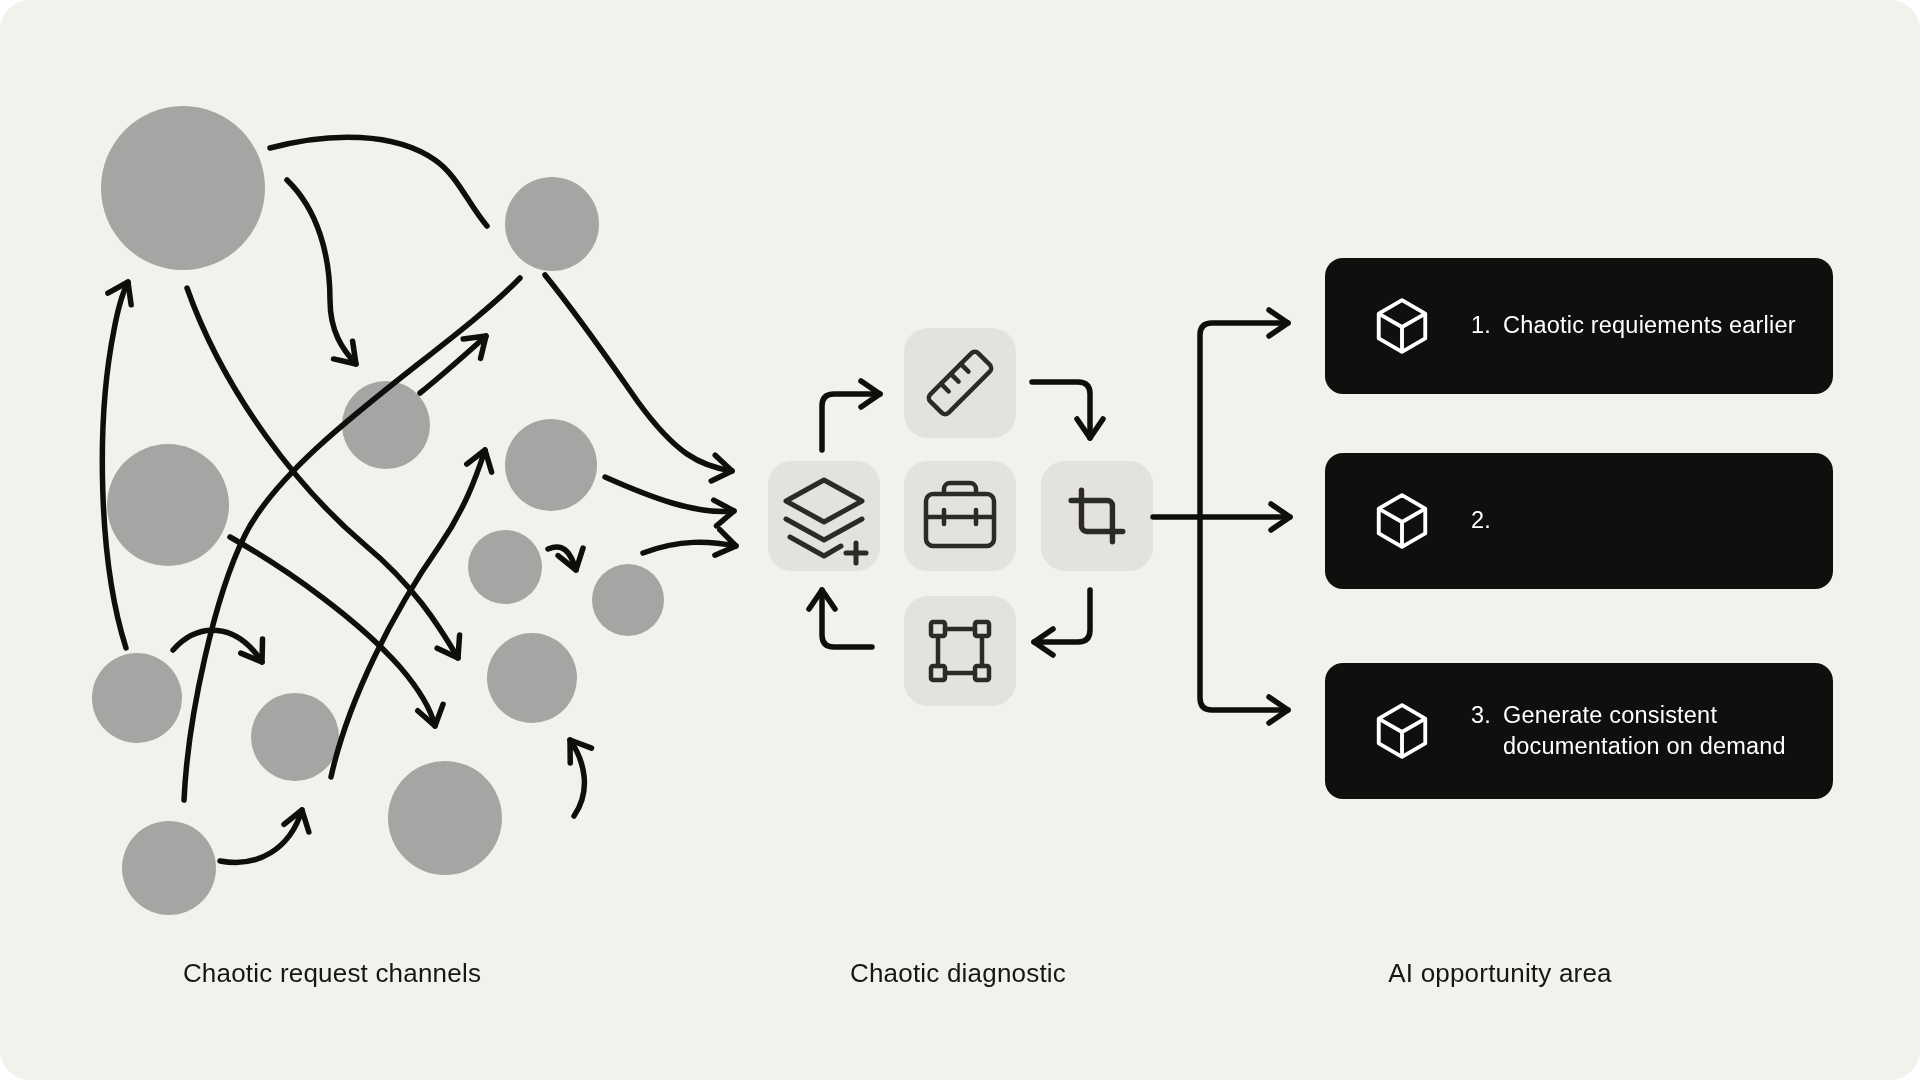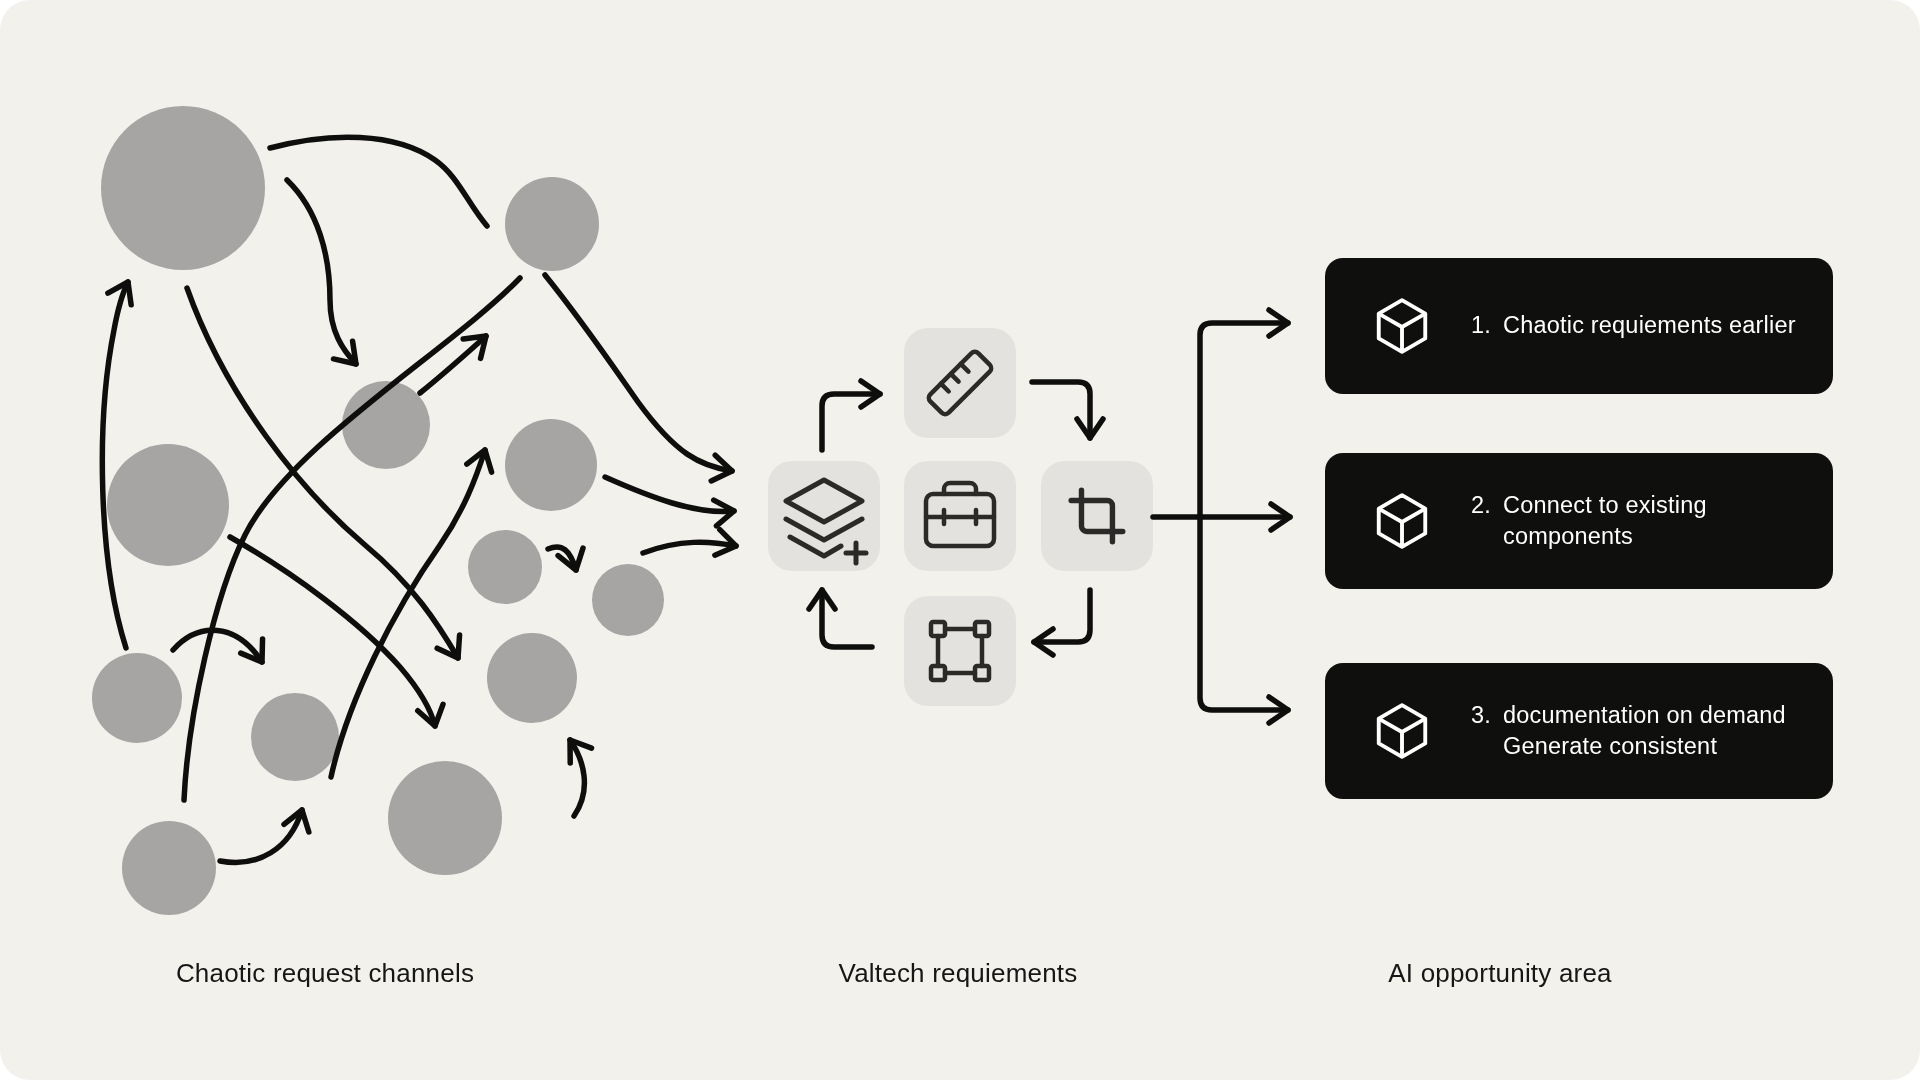--- a/index.html
+++ b/index.html
@@ -17,21 +17,21 @@
   .icon-stroke.thin{stroke-width:4.5}
   .crop-icon-g{stroke:var(--icon);stroke-width:2.1;fill:none;stroke-linecap:round;stroke-linejoin:round}
   .card{position:absolute;left:1325px;width:508px;height:136px;background:var(--card-bg);
         border-radius:18px;display:flex;align-items:center;padding-left:46px;color:var(--card-text)}
   .card-1{top:258px}.card-2{top:453px}.card-3{top:663px}
   .cube{flex:0 0 auto;margin-right:38px;display:block}
   .card-text{display:flex;font-size:23.5px;line-height:1.32;letter-spacing:.2px}
   .card-num{width:32px;flex:0 0 auto}
   .caption{position:absolute;top:958px;transform:translateX(-50%);font-size:26px;
            letter-spacing:.2px;color:var(--label);white-space:nowrap}
-  .caption-left{left:325px}.caption-middle{left:958px}.caption-right{left:1500px}
+  .caption-left{left:332px}.caption-middle{left:958px}.caption-right{left:1500px}
 </style>
 </head>
 <body>
 
 <div class="canvas">
 
   <svg class="diagram-svg" width="1920" height="1080" viewBox="0 0 1920 1080">
     <defs>
       <marker id="ah" markerUnits="userSpaceOnUse" markerWidth="48" markerHeight="48" refX="22" refY="20" orient="auto" overflow="visible">
         <path d="M 3,7 L 22,20 L 3,33" fill="none" stroke="#0e0e0d" stroke-width="5.5" stroke-linecap="round" stroke-linejoin="round"></path>
@@ -134,38 +134,34 @@
     </div>
   </div>
 
   <div class="card card-2">
     <svg class="cube" width="62" height="62" viewBox="0 0 24 24" fill="none" stroke="#ffffff" stroke-width="1.5" stroke-linecap="round" stroke-linejoin="round">
       <path d="M12 2 L21 7.2 V16.8 L12 22 L3 16.8 V7.2 Z"></path>
       <path d="M3.3 7.4 L12 12.4 L20.7 7.4 M12 12.4 V21.6"></path>
     </svg>
     <div class="card-text">
       <span class="card-num">2.</span>
-      <div class="card-lines">
-        <div>Connect to existing</div>
-        <div>components</div>
-      </div>
     </div>
   </div>
 
   <div class="card card-3">
     <svg class="cube" width="62" height="62" viewBox="0 0 24 24" fill="none" stroke="#ffffff" stroke-width="1.5" stroke-linecap="round" stroke-linejoin="round">
       <path d="M12 2 L21 7.2 V16.8 L12 22 L3 16.8 V7.2 Z"></path>
       <path d="M3.3 7.4 L12 12.4 L20.7 7.4 M12 12.4 V21.6"></path>
     </svg>
     <div class="card-text">
       <span class="card-num">3.</span>
       <div class="card-lines">
+        <div>Generate consistent</div>
         <div>documentation on demand</div>
-        <div>Generate consistent</div>
       </div>
     </div>
   </div>
 
   <div class="caption caption-left">Chaotic request channels</div>
-  <div class="caption caption-middle">Valtech requiements</div>
+  <div class="caption caption-middle">Chaotic diagnostic</div>
   <div class="caption caption-right">AI opportunity area</div>
 
 </div>
 
 </body></html>

